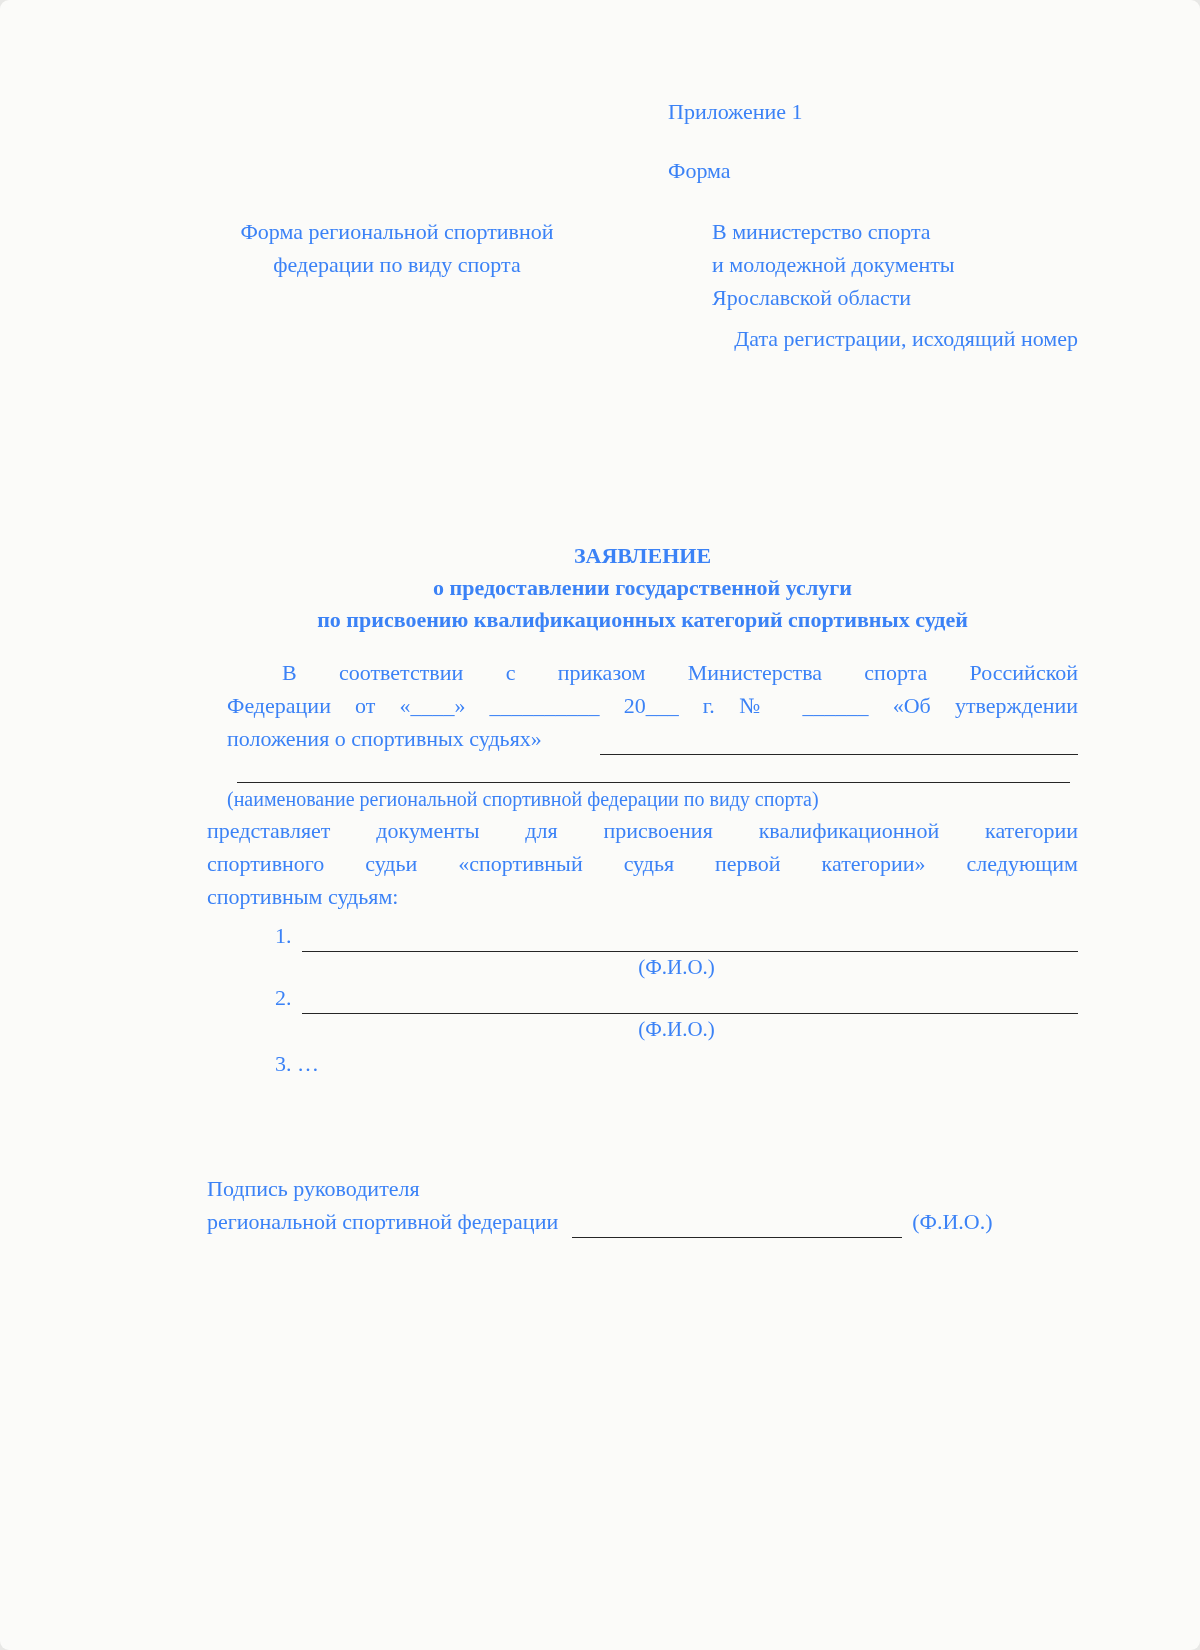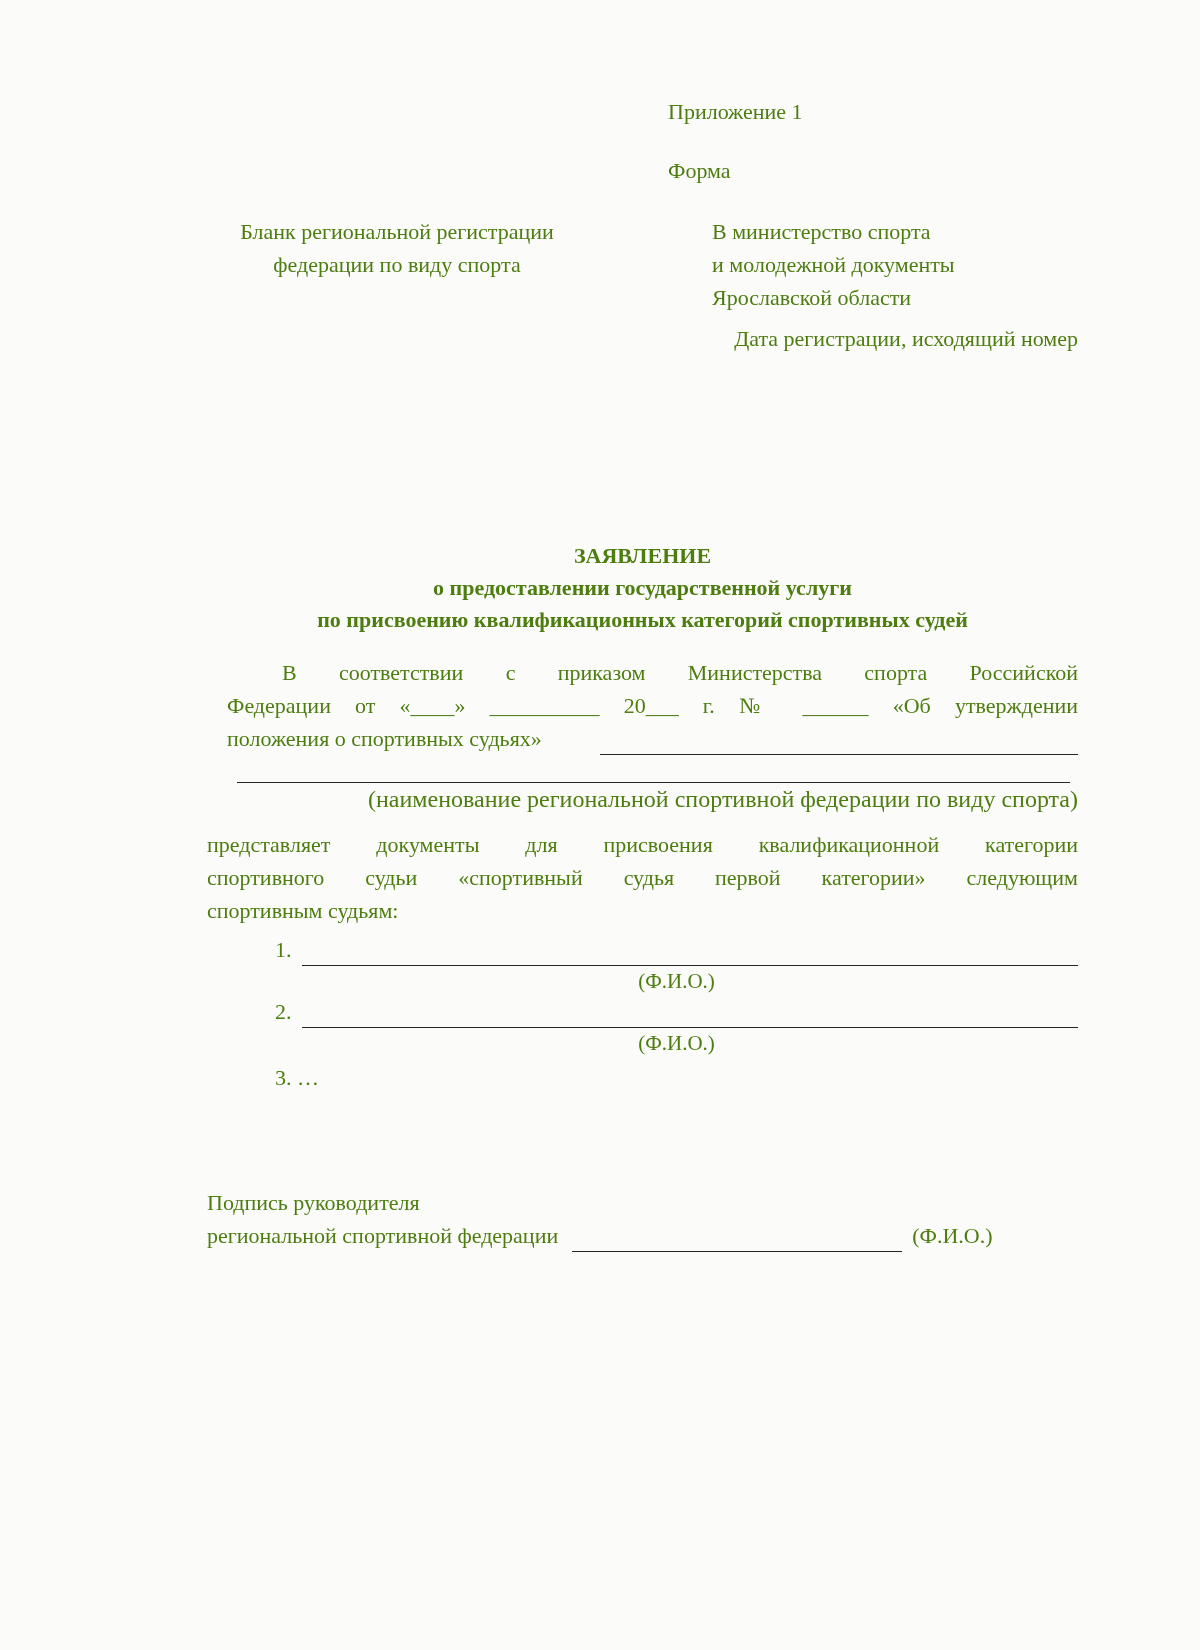--- a/index.html
+++ b/index.html
@@ -6,27 +6,28 @@
     margin: 0;
     padding: 0;
     background: #e8e8e6;
   }
   .page {
     position: relative;
     width: 1200px;
     height: 1650px;
     margin: 0 auto;
     background: #fbfbf9;
-    color: #4d7c0f;
+    color: #3b82f6;
     font-family: "Liberation Serif", "DejaVu Serif", serif;
     font-size: 22px;
     line-height: 33px;
     box-sizing: border-box;
     padding: 95px 122px 0 207px;
     overflow: hidden;
+    border-radius: 9px;
   }
   .appendix {
     margin-left: 461px;
   }
   .form-label {
     margin-left: 461px;
     margin-top: 26px;
   }
   .letterhead {
     display: flex;
@@ -74,27 +75,27 @@
     border-bottom: 1.6px solid #262626;
     margin-left: 10px;
     height: 27px;
   }
   .blank-full {
     height: 27px;
     border-bottom: 1.6px solid #262626;
     margin: 0 8px 0 10px;
   }
   .field-caption {
-    text-align: right;
-    font-size: 24px;
+    text-align: left;
+    font-size: 20px;
     line-height: 26px;
     padding-top: 3px;
   }
   .para2 {
-    margin-top: 16px;
+    margin-top: 2px;
   }
   .num-list {
     margin-top: 6px;
   }
   .num-item {
     display: flex;
     align-items: flex-end;
     margin-left: 68px;
   }
   .num-item .num {
@@ -138,21 +139,21 @@
 <div class="page">
 
   <div class="appendix">
     <div>Приложение 1</div>
   </div>
 
   <div class="form-label">Форма</div>
 
   <div class="letterhead">
     <div class="letterhead-left">
-      <div>Бланк региональной регистрации</div>
+      <div>Форма региональной спортивной</div>
       <div>федерации по виду спорта</div>
     </div>
     <div class="letterhead-right">
       <div>В министерство спорта</div>
       <div>и молодежной документы</div>
       <div>Ярославской области</div>
     </div>
   </div>
 
   <div class="registration">Дата регистрации, исходящий номер</div>

